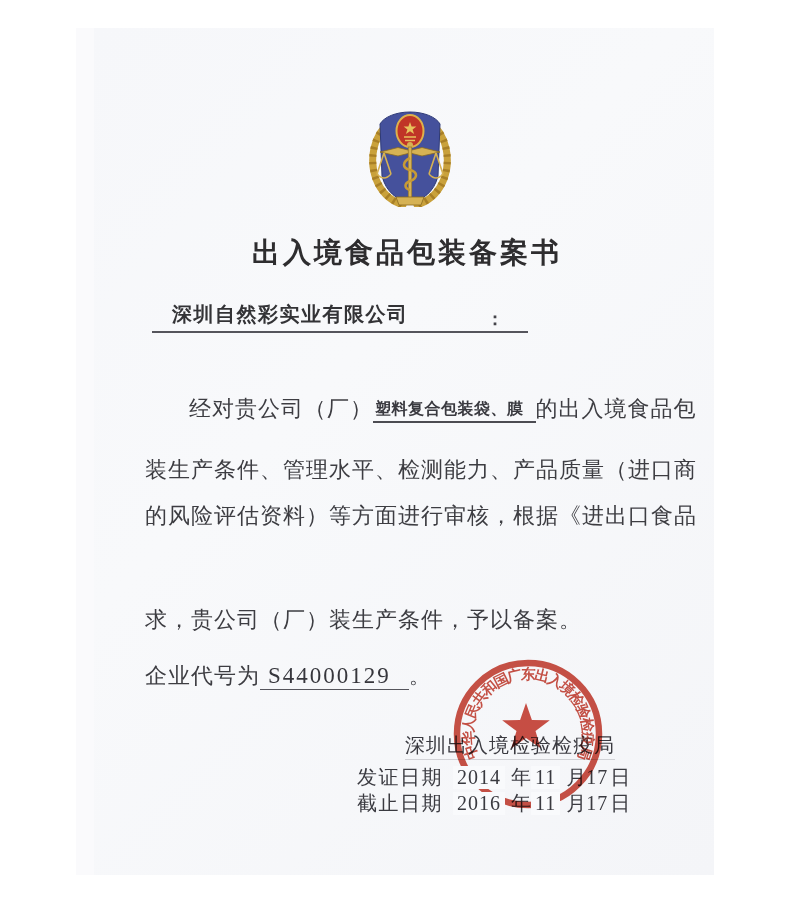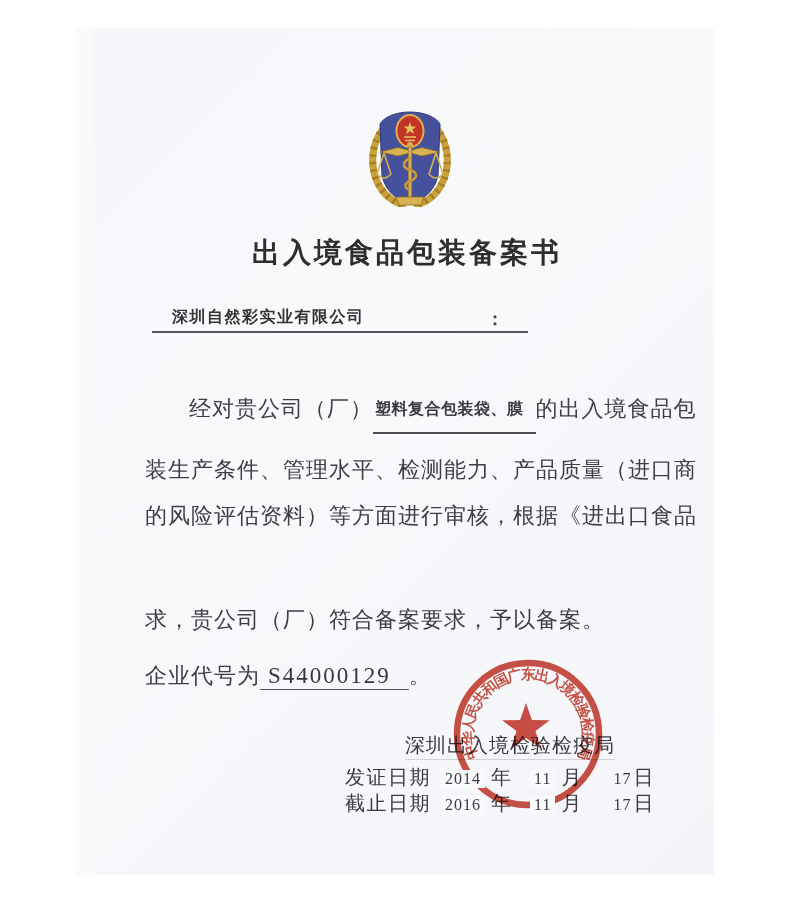--- a/index.html
+++ b/index.html
@@ -26,41 +26,41 @@
   }
 
   
   .company-row {
     position: absolute; left: 58px; top: 272px; width: 376px; height: 33px;
     border-bottom: 2px solid #55555c;
   }
   .company-name {
     position: absolute; left: 20px; bottom: 3px;
     font-family: "Liberation Sans", "DejaVu Sans", sans-serif;
-    font-weight: bold; font-size: 16px; letter-spacing: 1.5px; color: #333336;
+    font-weight: bold; font-size: 20px; letter-spacing: 1.5px; color: #333336;
     white-space: nowrap;
   }
   .company-colon {
     position: absolute; right: 24px; bottom: 0px;
     font-weight: bold; font-size: 18px; color: #44444a;
   }
 
   
   .para-line {
     position: absolute; left: 51px; width: 560px; height: 32px;
     font-size: 22px; letter-spacing: 1px; color: #3d3d42; white-space: nowrap;
   }
   .l1 { top: 366px; } .l2 { top: 427px; } .l3 { top: 473px; }
   .l4 { top: 525px; } .l5 { top: 577px; }
   .indent { display: inline-block; width: 44px; }
   .blank-fill {
     display: inline-block;
     font-family: "Liberation Sans", "DejaVu Sans", sans-serif;
     font-weight: bold; font-size: 16px; letter-spacing: 0.5px; color: #3a3a40;
-    border-bottom: 2px solid #4c4c52; padding: 0 12px 12px 2px;
+    border-bottom: 2px solid #4c4c52; padding: 0 12px 1px 2px;
     vertical-align: 2px;
   }
 
   
   .code-row { position: absolute; left: 51px; top: 633px; font-size: 22px;
               letter-spacing: 1px; color: #3d3d42; white-space: nowrap; }
   .code-value {
     display: inline-block; font-size: 23px; letter-spacing: 2px; color: #36363c;
     border-bottom: 1.5px solid #55555c; padding: 0 18px 0 8px; margin-left: 0;
   }
@@ -68,28 +68,28 @@
   
   .institution {
     position: absolute; left: 311px; top: 704px; font-size: 20px;
     letter-spacing: 1px; color: #3a3a40; white-space: nowrap;
     border-bottom: 1px solid rgba(80,80,90,0.22); padding-bottom: 0;
   }
   .date-row { position: absolute; left: 251px; font-size: 20px; color: #3a3a40;
               white-space: nowrap; }
   .issue-row { top: 736px; }
   .expire-row { top: 762px; }
-  .date-label { letter-spacing: 1.5px; }
-  .num { font-size: 16px; letter-spacing: 1px; }
+  .date-label { letter-spacing: 1.5px; margin-left: 12px; }
+  .num { font-size: 20px; letter-spacing: 1px; }
   .patch { position: relative; z-index: 6; background: #f9fafc; padding: 0 4px 1px 4px; }
   .m-year  { margin-left: 10px; }
   .u-year  { margin-left: 6px; }
-  .m-month { margin-left: 19px; }
+  .m-month { margin-left: 0; }
   .u-month { margin-left: 6px; }
-  .m-day   { margin-left: 32px; }
+  .m-day   { }
   .u-day   { margin-left: 2px; }
 
   
   .seal {
     position: absolute; left: 354px; top: 626px; width: 160px; height: 160px;
     z-index: 4; mix-blend-mode: multiply; opacity: 0.88;
   }
   .seal svg { width: 100%; height: 100%; }
 </style>
 </head>
@@ -128,21 +128,21 @@
     <div class="doc-title">出入境食品包装备案书</div>
 
     <div class="company-row">
       <span class="company-name">深圳自然彩实业有限公司</span>
       <span class="company-colon">：</span>
     </div>
 
     <div class="para-line l1"><span class="indent"></span><span>经对贵公司（厂）</span><span class="blank-fill">塑料复合包装袋、膜</span><span>的出入境食品包</span></div>
     <div class="para-line l2">装生产条件、管理水平、检测能力、产品质量（进口商</div>
     <div class="para-line l3">的风险评估资料）等方面进行审核，根据《进出口食品</div>
-    <div class="para-line l5">求，贵公司（厂）符合备案要求，予以备案。</div>
+    <div class="para-line l5">求，贵公司（厂）装生产条件，予以备案。</div>
 
     <div class="code-row">
       <span>企业代号为</span><span class="code-value">S44000129</span><span>。</span>
     </div>
 
     <div class="institution">深圳出入境检验检疫局</div>
 
     <div class="date-row issue-row">
       <span class="date-label">发证日期</span><span class="num patch m-year">2014</span><span class="u-year">年</span><span class="num patch m-month">11</span><span class="u-month">月</span><span class="num m-day">17</span><span class="u-day">日</span>
     </div>

